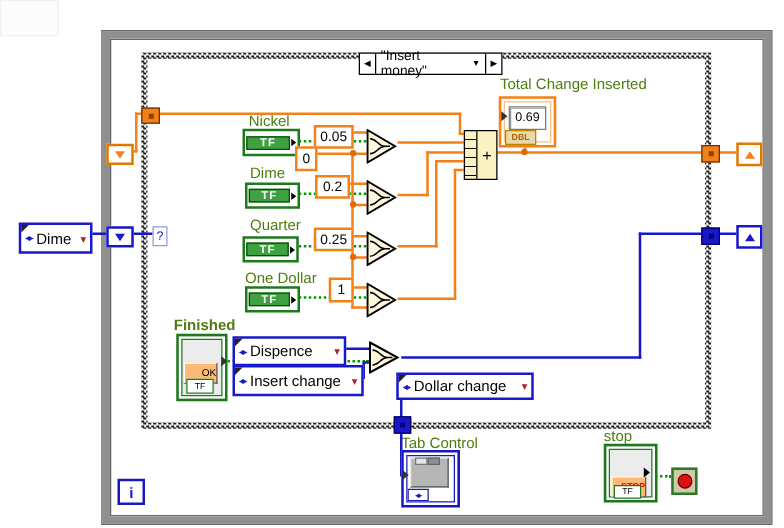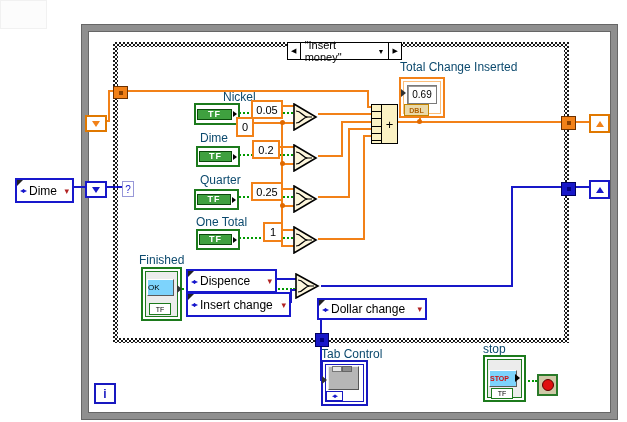--- a/index.html
+++ b/index.html
@@ -1,18 +1,18 @@
 <!DOCTYPE html>
 <html><head>
 <meta charset="utf-8">
 <style>
   html,body{margin:0;padding:0;background:#fff;}
   #canvas{position:relative;width:627px;height:422px;background:#fff;overflow:hidden;
           font-family:"Liberation Sans",sans-serif;color:#000;}
-  .lbl{position:absolute;font-size:12px;color:#0c4a6e;white-space:nowrap;}
+  .lbl{position:absolute;font-size:12px;color:#4d7c0f;white-space:nowrap;}
 
   
   .loop{position:absolute;border:6px solid #8F8F8F;outline:1px solid #666;
         box-shadow:inset 0 0 0 1px #666;background:transparent;}
 
   
   .case-border{position:absolute;background:repeating-conic-gradient(#1a1a1a 0% 25%, #fff 0% 50%) 0 0 / 4px 4px;}
   .case-inner{position:absolute;background:#fff;}
 
   .case-label{position:absolute;display:flex;align-items:stretch;background:#fff;
@@ -74,23 +74,23 @@
   .plus-col{width:9px;border-right:1px solid #000;
             background:repeating-linear-gradient(to bottom,transparent 0 6.2px,#000 6.2px 7.2px);}
   .plus-sign{flex:1;display:flex;align-items:center;justify-content:center;font-size:13px;}
 
   
   .icon-term{position:absolute;z-index:20;background:#ECECEC;}
   .icon-term.green{border:2px solid #1C7A1C;box-shadow:inset 0 0 0 2px #fff,inset 0 0 0 3px #1C7A1C;}
   .icon-term.blue{border:2px solid #1818C0;box-shadow:inset 0 0 0 2px #fff,inset 0 0 0 3px #1818C0;}
   .icon-term.orange{border:2px solid #F28118;box-shadow:inset 0 0 0 2px #fff,inset 0 0 0 3px #FBBE7A;background:#fff;}
 
-  .btn3d{position:absolute;background:#7dd3fc;border-top:1px solid #fff;border-left:1px solid #fff;
+  .btn3d{position:absolute;background:#fdba74;border-top:1px solid #fff;border-left:1px solid #fff;
          border-right:1px solid #5A5A5A;border-bottom:1px solid #5A5A5A;
-         display:flex;align-items:center;justify-content:flex-start;}
+         display:flex;align-items:center;justify-content:flex-end;margin-top:11px;}
   .chip{position:absolute;background:#fff;border:1px solid #1C7A1C;font-size:7px;
         display:flex;align-items:center;justify-content:center;z-index:22;}
   .chip.bluebr{border-color:#1818C0;color:#1818CC;}
 
   .disp{position:absolute;background:#fff;border:1px solid #7A7A7A;
         box-shadow:inset 1px 1px 0 #9a9a9a;font-size:10px;display:flex;align-items:center;
         justify-content:center;z-index:22;}
   .dblchip{position:absolute;background:#EAD9A8;border:1px solid #C28400;color:#B06000;
            font-size:7px;font-weight:bold;display:flex;align-items:center;justify-content:center;z-index:23;}
   .inarrow{position:absolute;width:0;height:0;border-top:4px solid transparent;
@@ -215,36 +215,36 @@
 
   <div class="qterm" style="left:122px;top:181px;width:10px;height:14px;">?</div>
 
   <div class="enum" style="left:15px;top:178px;width:49px;height:21px;">
     <span class="fold"></span>
     <span class="incdec">◂▸</span>
     <span>Dime</span>
     <span class="dd">▾</span>
   </div>
 
-  <div class="lbl" style="left:199px;top:90px;margin-left:24px;">Nickel</div>
+  <div class="lbl" style="left:199px;top:90px;">Nickel</div>
   <div class="tf" style="left:194px;top:103px;width:40px;height:16px;">
     <span class="pill">TF</span>
       <span class="nub"></span>
   </div>
   <div class="lbl" style="left:200px;top:131px;text-align:right;">Dime</div>
   <div class="tf" style="left:196px;top:146px;width:38px;height:15px;">
     <span class="pill">TF</span>
       <span class="nub"></span>
   </div>
   <div class="lbl" style="left:200px;top:173px;">Quarter</div>
   <div class="tf" style="left:194px;top:189px;width:39px;height:15px;">
     <span class="pill">TF</span>
       <span class="nub"></span>
   </div>
-  <div class="lbl" style="left:196px;top:215px;">One Total</div>
+  <div class="lbl" style="left:196px;top:215px;">One Dollar</div>
   <div class="tf" style="left:196px;top:229px;width:38px;height:15px;">
     <span class="pill">TF</span>
       <span class="nub"></span>
   </div>
 
   <div class="nconst" style="left:251px;top:100px;width:28px;height:15px;">0.05</div>
   <div class="nconst" style="left:236px;top:117px;width:14px;height:16px;">0</div>
   <div class="nconst" style="left:252px;top:140px;width:24px;height:15px;">0.2</div>
   <div class="nconst" style="left:251px;top:182px;width:28px;height:15px;">0.25</div>
   <div class="nconst" style="left:263px;top:222px;width:16px;height:16px;">1</div>
@@ -278,21 +278,21 @@
     <div class="plus-col"></div>
     <span class="plus-sign">+</span>
   </div>
 
   <div class="lbl" style="left:400px;top:60px;">Total Change Inserted</div>
   <div class="icon-term orange" style="left:399px;top:77px;width:42px;height:37px;"></div>
   <div class="disp" style="left:407px;top:85px;width:28px;height:17px;">0.69</div>
   <div class="inarrow hollow" style="left:401px;top:89px;"></div>
   <div class="dblchip" style="left:404px;top:104px;width:23px;height:10px;">DBL</div>
 
-  <div class="lbl" style="left:139px;top:253px;">Finished</div>
+  <div class="lbl" style="left:139px;top:253px;font-weight:bold;">Finished</div>
   <div class="icon-term green" style="left:141px;top:267px;width:37px;height:50px;"></div>
   <div class="btn3d" style="left:147px;top:279px;width:25px;height:15px;font-size:8px;z-index:22;">
       <span>OK</span>
     </div>
   <div class="chip" style="left:149px;top:303px;width:20px;height:10px;">TF</div>
   <div class="inarrow hollow" style="left:177px;top:285px;"></div>
 
   <div class="enum" style="left:186px;top:269px;width:81px;height:20px;">
     <span class="fold"></span>
     <span class="incdec">◂▸</span>

